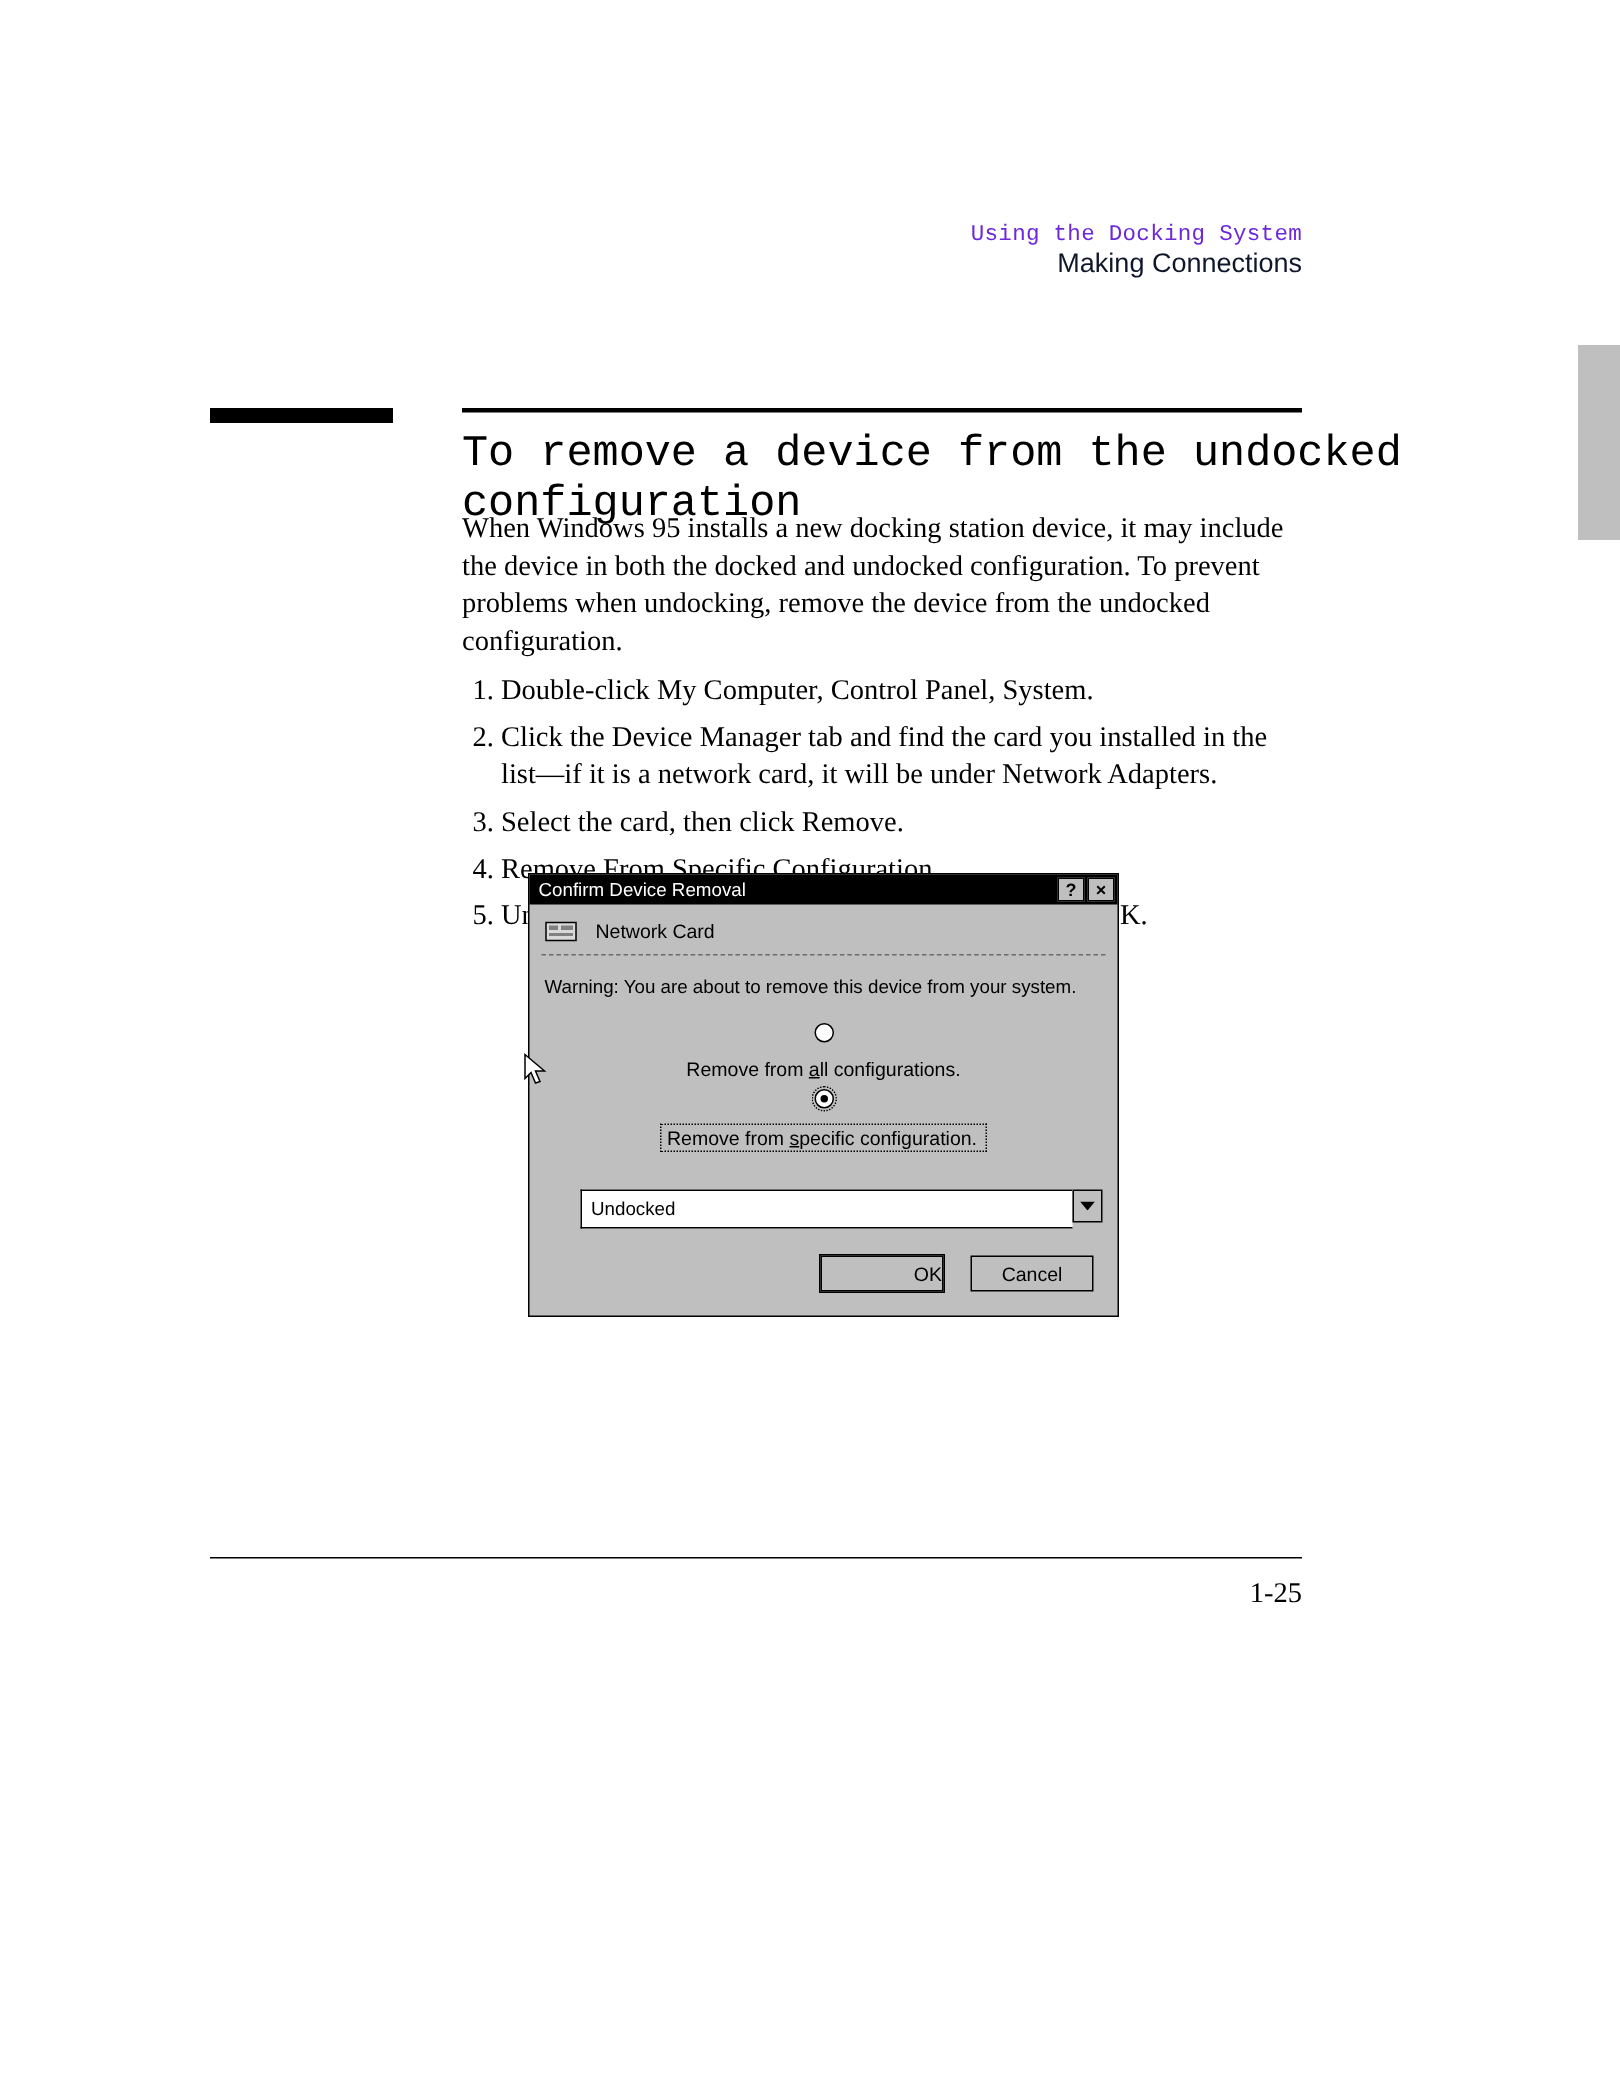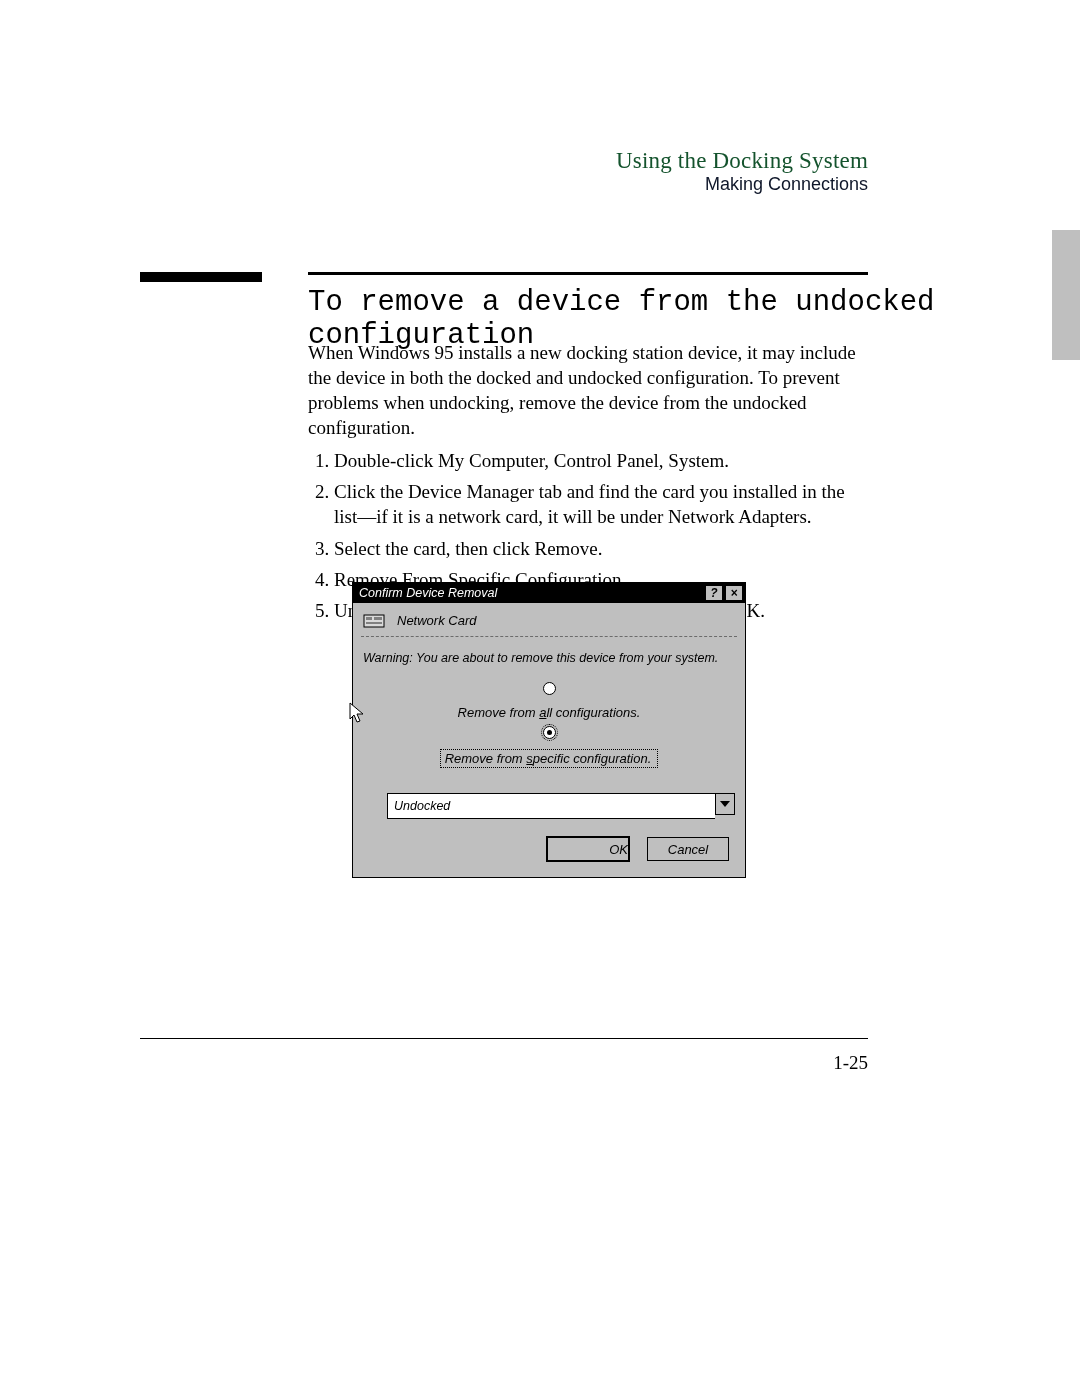--- a/index.html
+++ b/index.html
@@ -1,30 +1,30 @@
 <!DOCTYPE html>
 <html><head>
 <meta charset="utf-8">
 <style>
   * { box-sizing: border-box; margin: 0; padding: 0; }
   html, body { width: 1080px; height: 1397px; background: #fff; font-family: Georgia, 'Times New Roman', serif; color: #000; }
   .page { position: relative; width: 1080px; height: 1397px; }
   .tab-mark { position: absolute; right: 0; top: 230px; width: 28px; height: 130px; background: #bfbfbf; }
   .header-block { position: absolute; right: 212px; top: 148px; text-align: right; }
-  .header-line1 { font-family: Liberation Serif, serif; font-size: 23px; font-weight: 400; letter-spacing: 0.2px; color: #14532d; }
+  .header-line1 { font-family: Liberation Mono, monospace; font-size: 15px; font-weight: 400; letter-spacing: 0.2px; color: #6d28d9; }
   .header-line2 { font-family: Arial, Helvetica, sans-serif; font-size: 18px; color: #0f172a; margin-top: 0; }
   .rule-top { position: absolute; left: 308px; top: 272px; width: 560px; height: 3px; background: #000; }
   .rule-stub { position: absolute; left: 140px; top: 272px; width: 122px; height: 10px; background: #000; }
   .section-title { position: absolute; left: 308px; top: 286px; font-size: 29px; font-family: Liberation Mono, monospace; }
   .body-col { position: absolute; left: 308px; top: 340px; width: 560px; font-size: 19px; line-height: 1.32; }
   .intro { margin-bottom: 8px; }
   ol.steps { list-style: decimal; padding-left: 26px; }
   ol.steps li { margin-top: 6px; }
   .sub { margin-top: 4px; }
-  .dialog-wrap { position: absolute; left: 352px; top: 582px; width: 342px; font-style: italic; }
+  .dialog-wrap { position: absolute; left: 352px; top: 582px; width: 342px; }
   .dialog { width: 394px; background: #bfbfbf; border: 1px solid #000; font-family: Arial, Helvetica, sans-serif; font-size: 13px; color: #000; }
   .titlebar { display: flex; align-items: center; background: #000; color: #fff; height: 20px; padding: 0 2px 0 6px; }
   .titlebar .title { flex: 1; font-size: 12.5px; }
   .titlebar .tb-btn { width: 18px; height: 16px; background: #bfbfbf; border: 1px solid #000; margin-left: 2px; display: flex; align-items: center; justify-content: center; font-weight: bold; font-size: 12px; line-height: 1; color: #000; cursor: default; }
   .device-row { padding: 10px 8px 8px 44px; }
   .hr-dashed { border: 0; border-top: 1px dashed #6b6b6b; margin: 0 8px; }
   .warning { padding: 14px 10px 10px 10px; font-size: 12.5px; }
   .options { padding: 4px 10px 6px 10px; }
   .opt { display: flex; align-items: center; gap: 10px; padding: 3px 0; flex-direction: column; }
   .radio { width: 13px; height: 13px; border-radius: 50%; border: 1px solid #000; background: #fff; display: inline-flex; align-items: center; justify-content: center; flex: 0 0 auto; }

